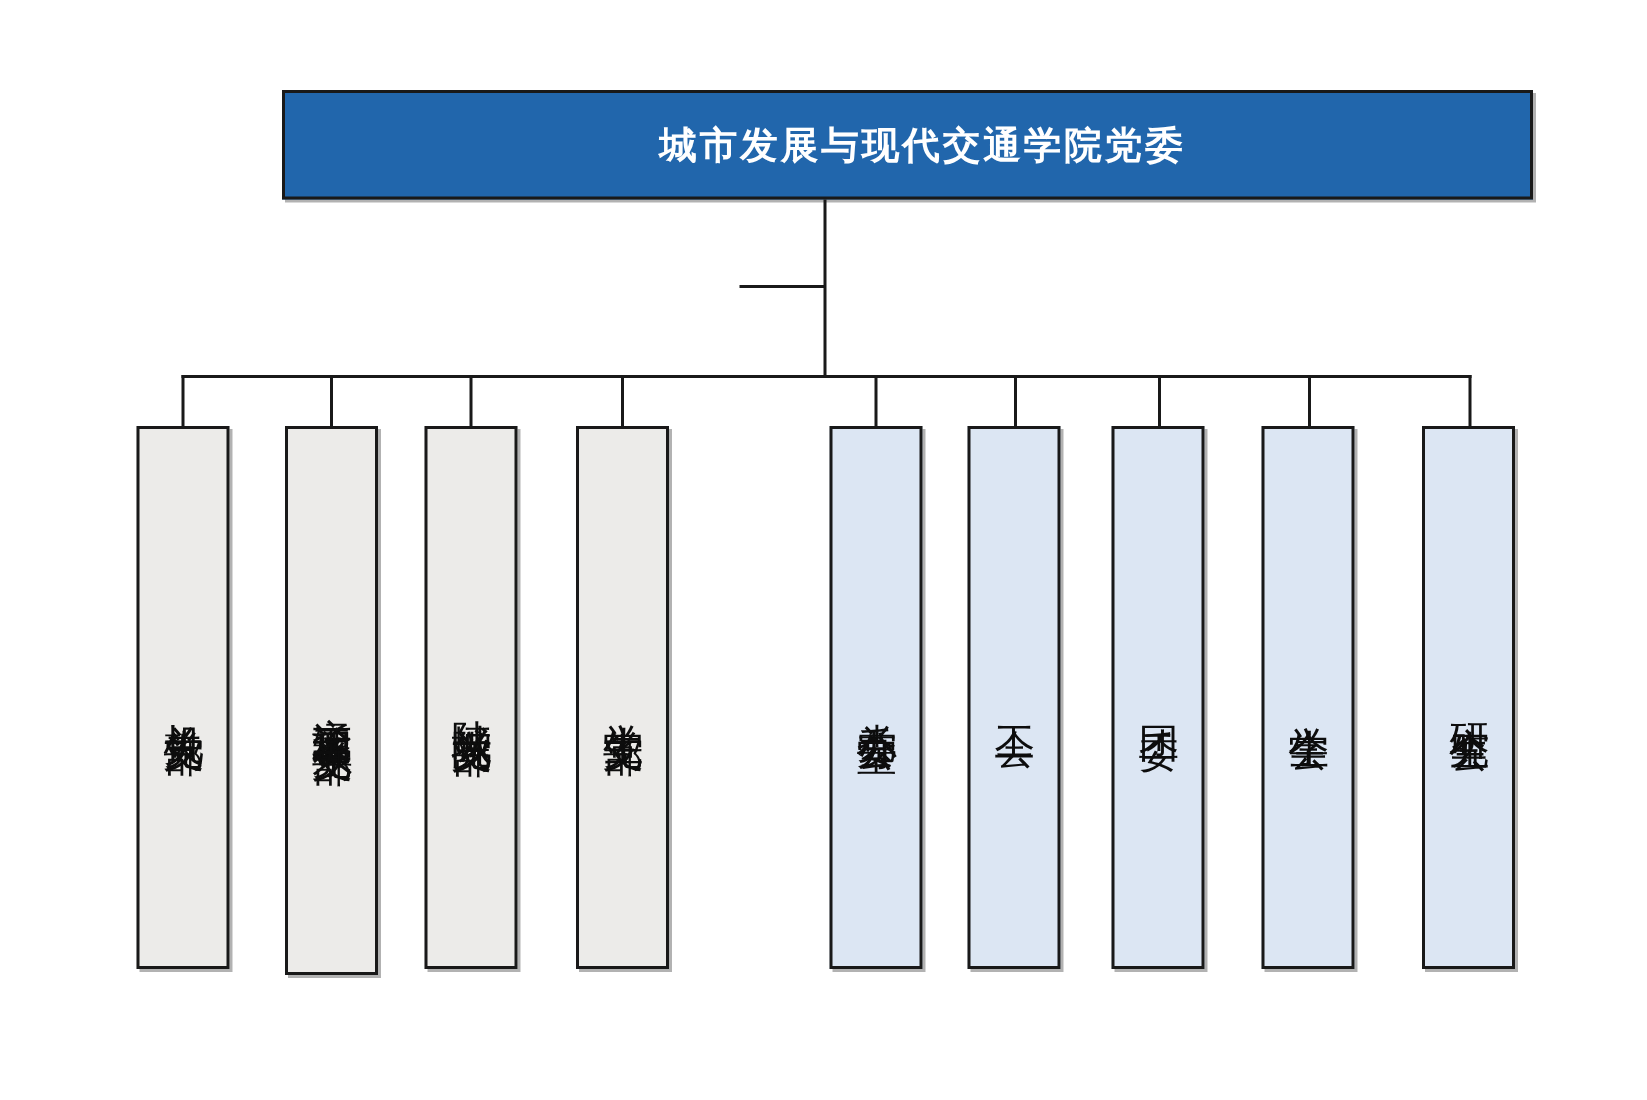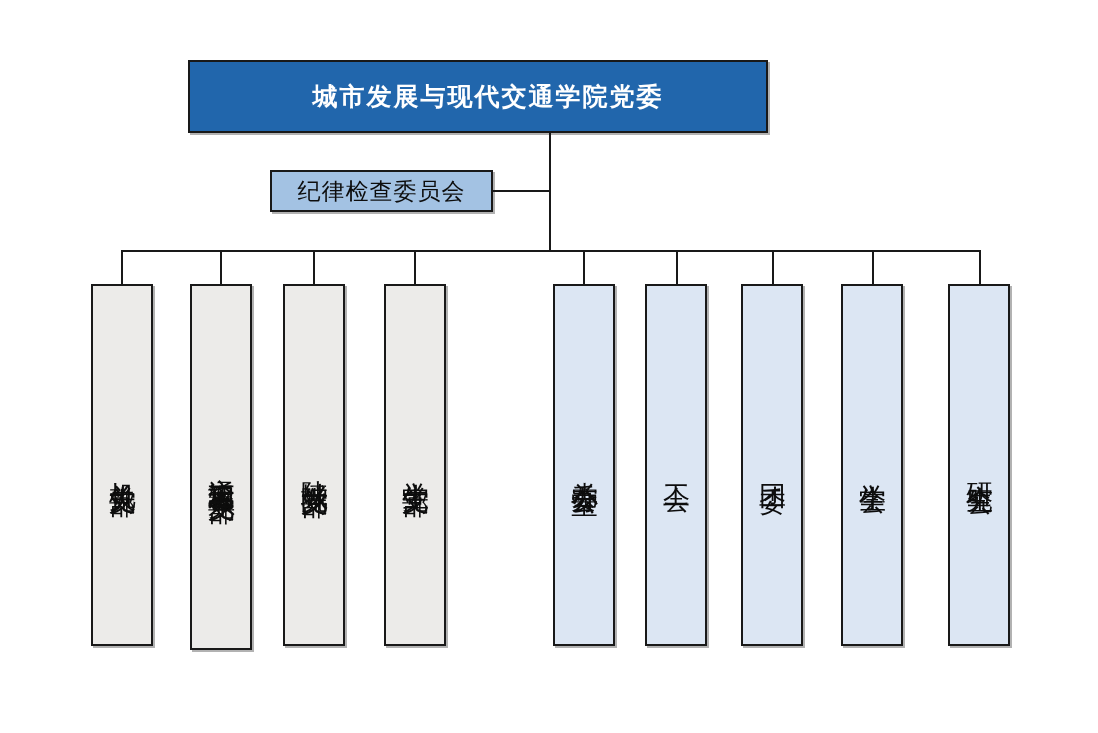--- a/index.html
+++ b/index.html
@@ -16,21 +16,21 @@
     height: 733px;
     background: #ffffff;
     overflow: hidden;
   }
 
   
   .root-box {
     position: absolute;
     left: 188px;
     top: 60px;
-    width: 580px;
+    width: 834px;
     height: 73px;
     background: #2166AC;
     border: 2px solid #191919;
     box-sizing: border-box;
     display: flex;
     align-items: center;
     justify-content: center;
     box-shadow: 2px 2px 0 rgba(0,0,0,0.30);
     padding-left: 20px;
   }
@@ -98,23 +98,20 @@
 <body>
 
 <div id="chart-canvas">
 
   <div class="root-box">
     <span class="label">城市发展与现代交通学院党委</span>
   </div>
 
   <div class="line v-line" style="left:549px; top:133px; height:119px;"></div>
 
-  <div class="discipline-box">
-    <span class="label">纪律检查委员会</span>
-  </div>
   <div class="line h-line" style="left:493px; top:190px; width:57px;"></div>
 
   <div class="line h-line" style="left:121px; top:250px; width:860px;"></div>
 
   <div class="line v-line" style="left:121px; top:250px; height:35px;"></div>
   <div class="line v-line" style="left:220px; top:250px; height:35px;"></div>
   <div class="line v-line" style="left:313px; top:250px; height:35px;"></div>
   <div class="line v-line" style="left:414px; top:250px; height:35px;"></div>
   <div class="line v-line" style="left:583px; top:250px; height:35px;"></div>
   <div class="line v-line" style="left:676px; top:250px; height:35px;"></div>

